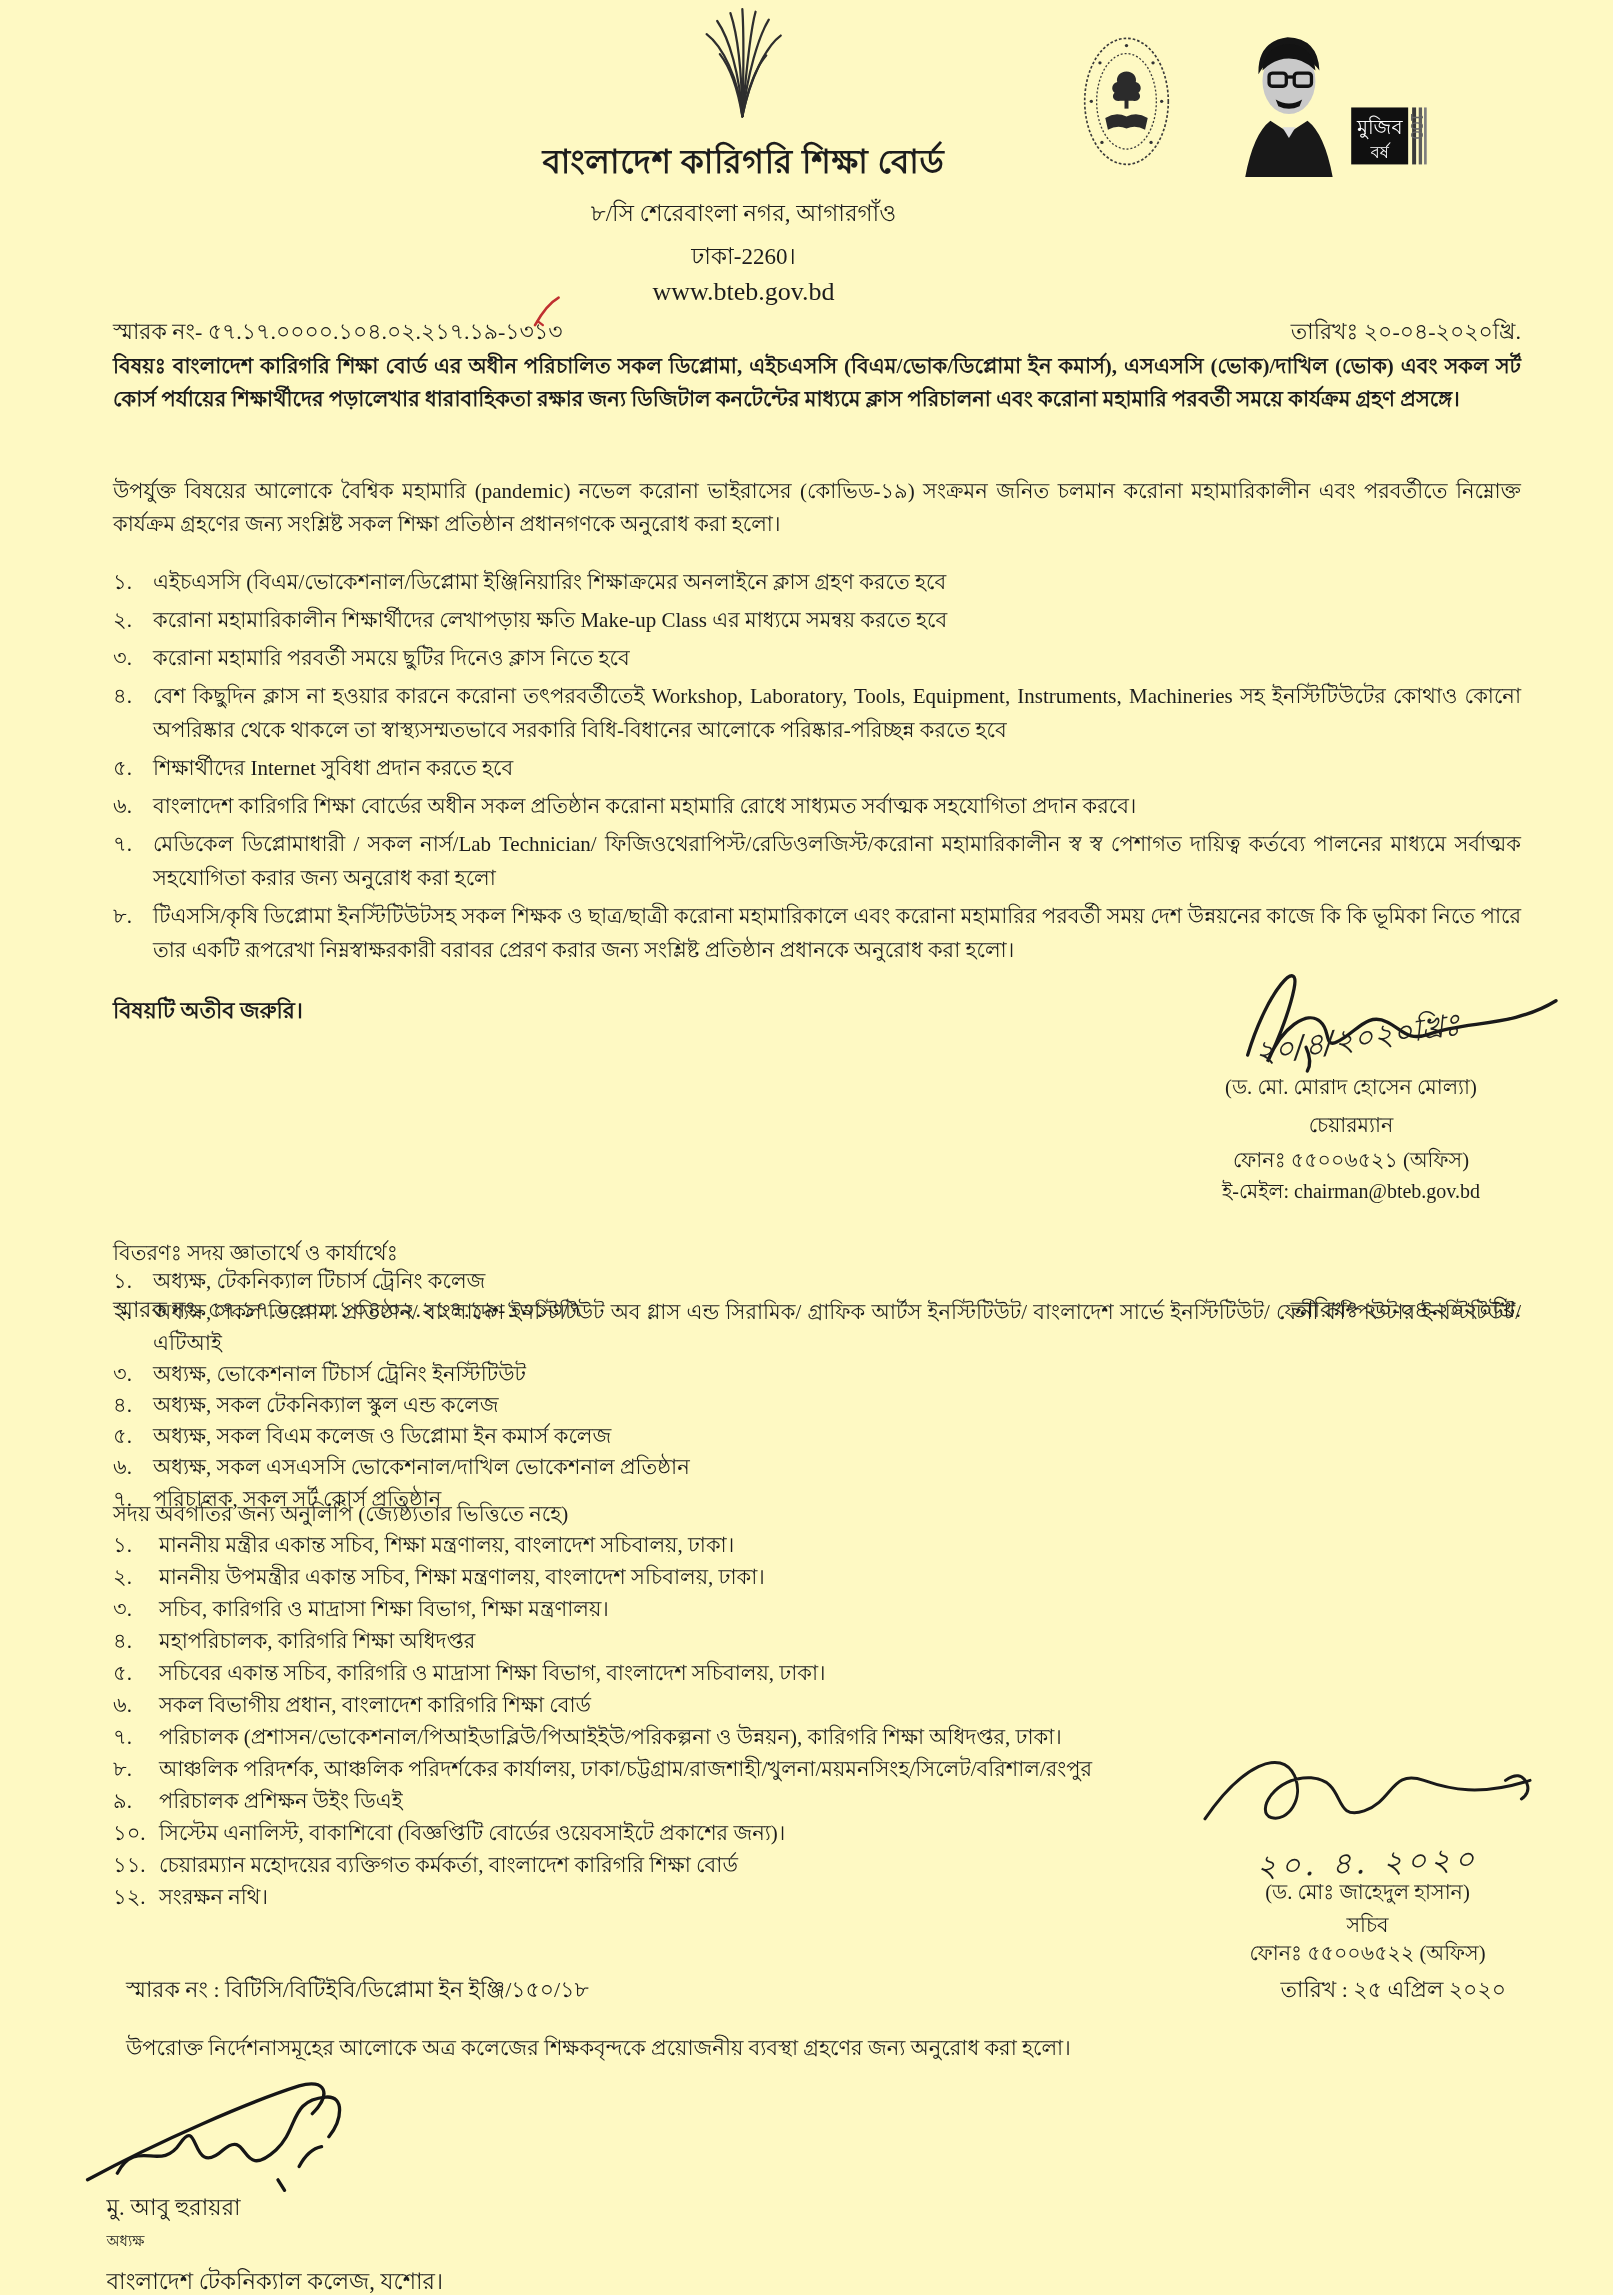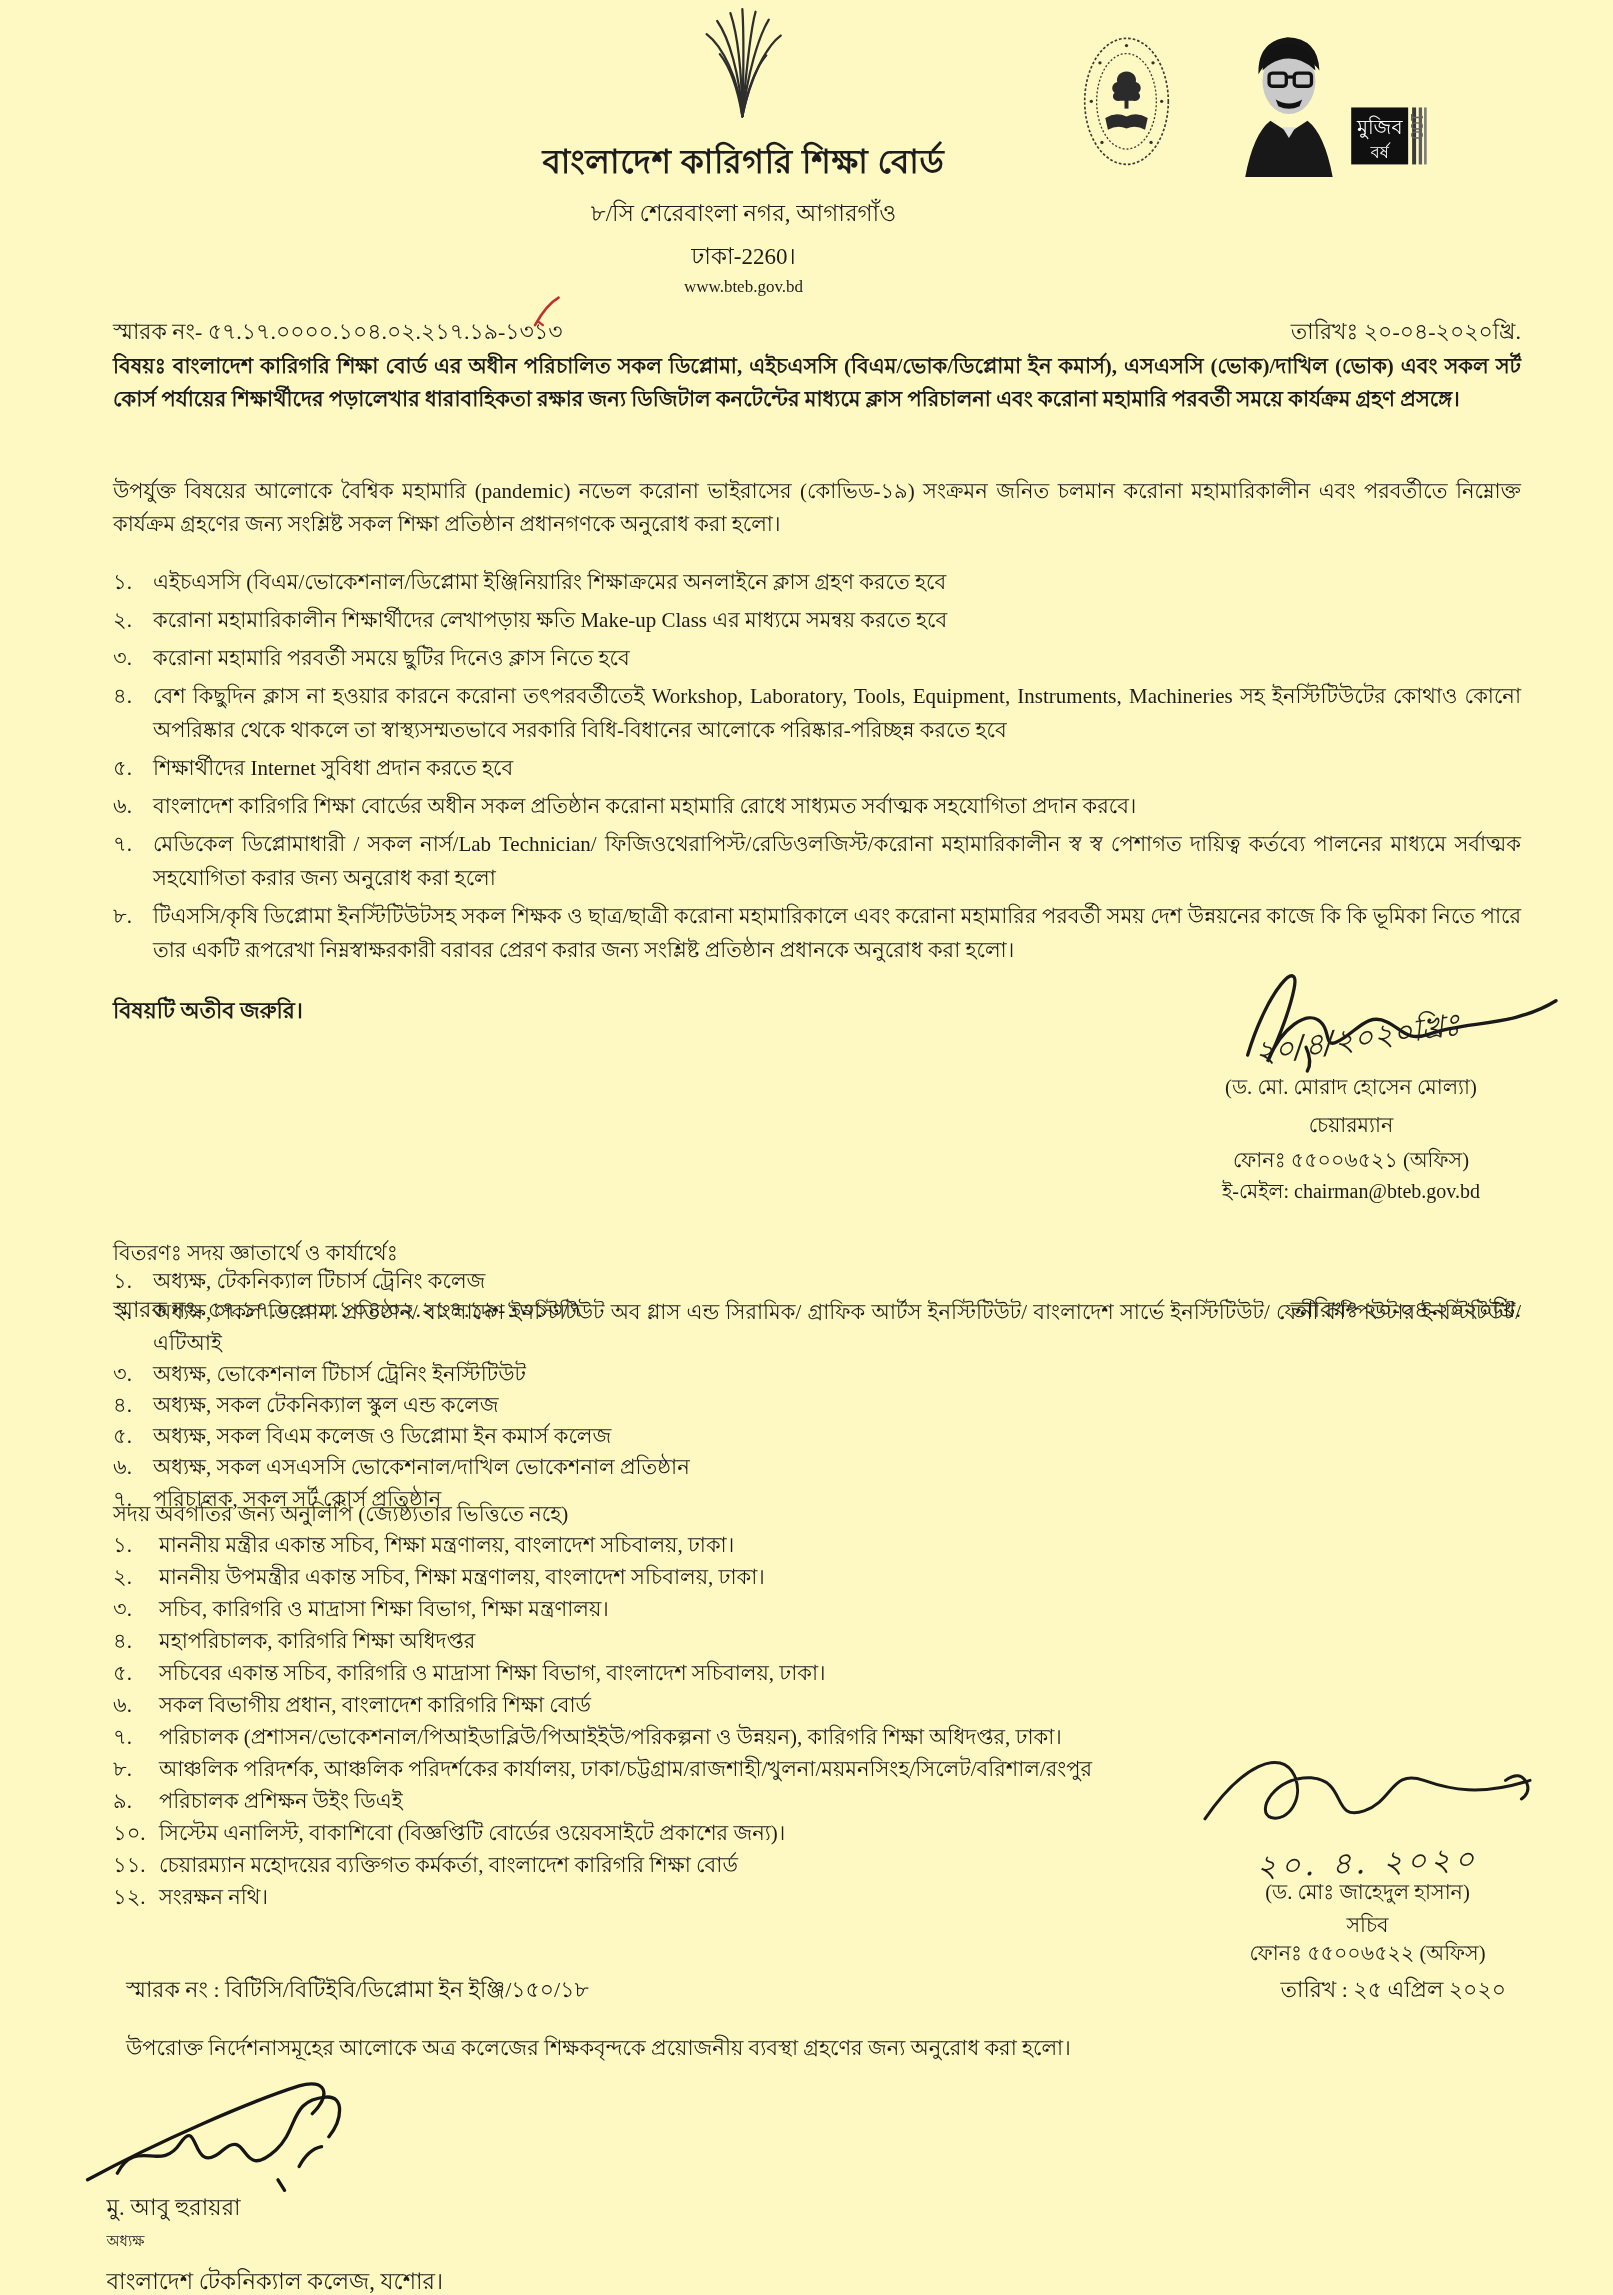--- a/index.html
+++ b/index.html
@@ -12,21 +12,21 @@
     color:#1d1d1d;
     overflow:hidden;
     padding-left:20px;
   }
   .abs{position:absolute;}
   .center{text-align:center;}
   .row{display:flex;justify-content:space-between;align-items:baseline;gap:32px;}
   .memo-row{font-size:22px;}
   .header-title{font-size:33px;font-weight:bold;letter-spacing:0.7px;}
   .header-line{font-size:23px;}
-  .site{font-size:17px;}
+  .site{font-size:26px;}
   .subject{font-size:21px;font-weight:bold;line-height:33px;text-align:justify;}
   .para{font-size:21px;line-height:33px;text-align:justify;}
   .list .item{display:flex;align-items:flex-start;}
   .list .n{flex:0 0 40px;}
   .list .t{flex:1;text-align:justify;}
   .directives{font-size:21px;line-height:34px;}
   .directives .item{margin-bottom:4px;}
   .dist{font-size:21px;line-height:30.5px;}
   .dist .item{margin-bottom:0.7px;}
   .copies{font-size:21px;line-height:32px;}

